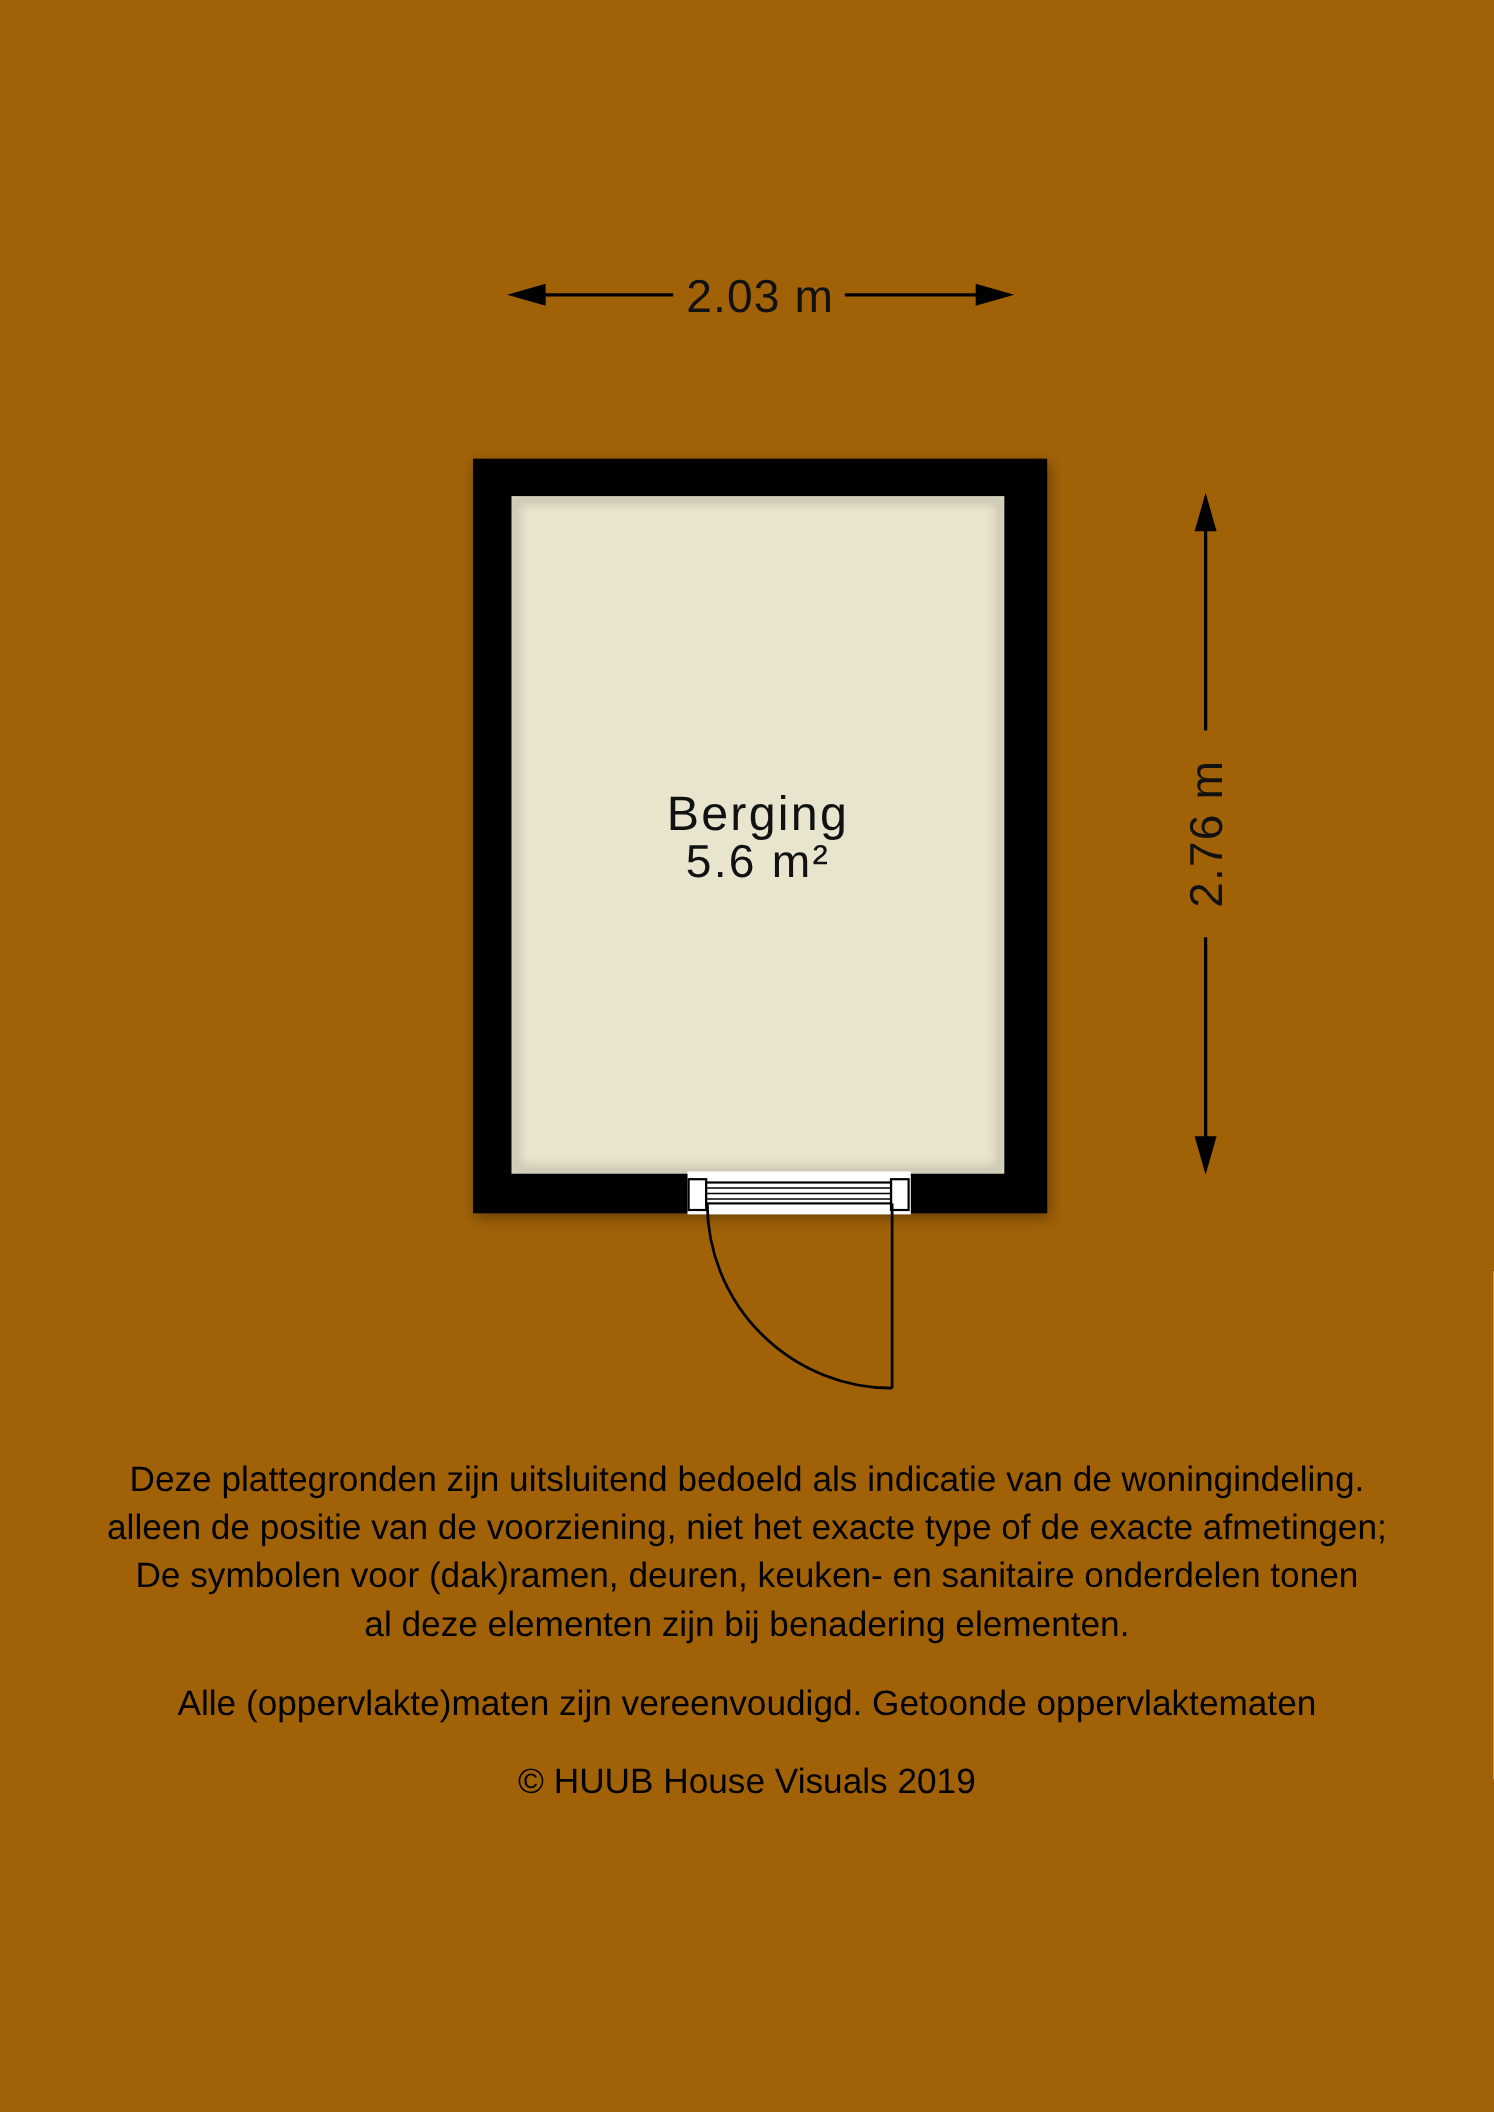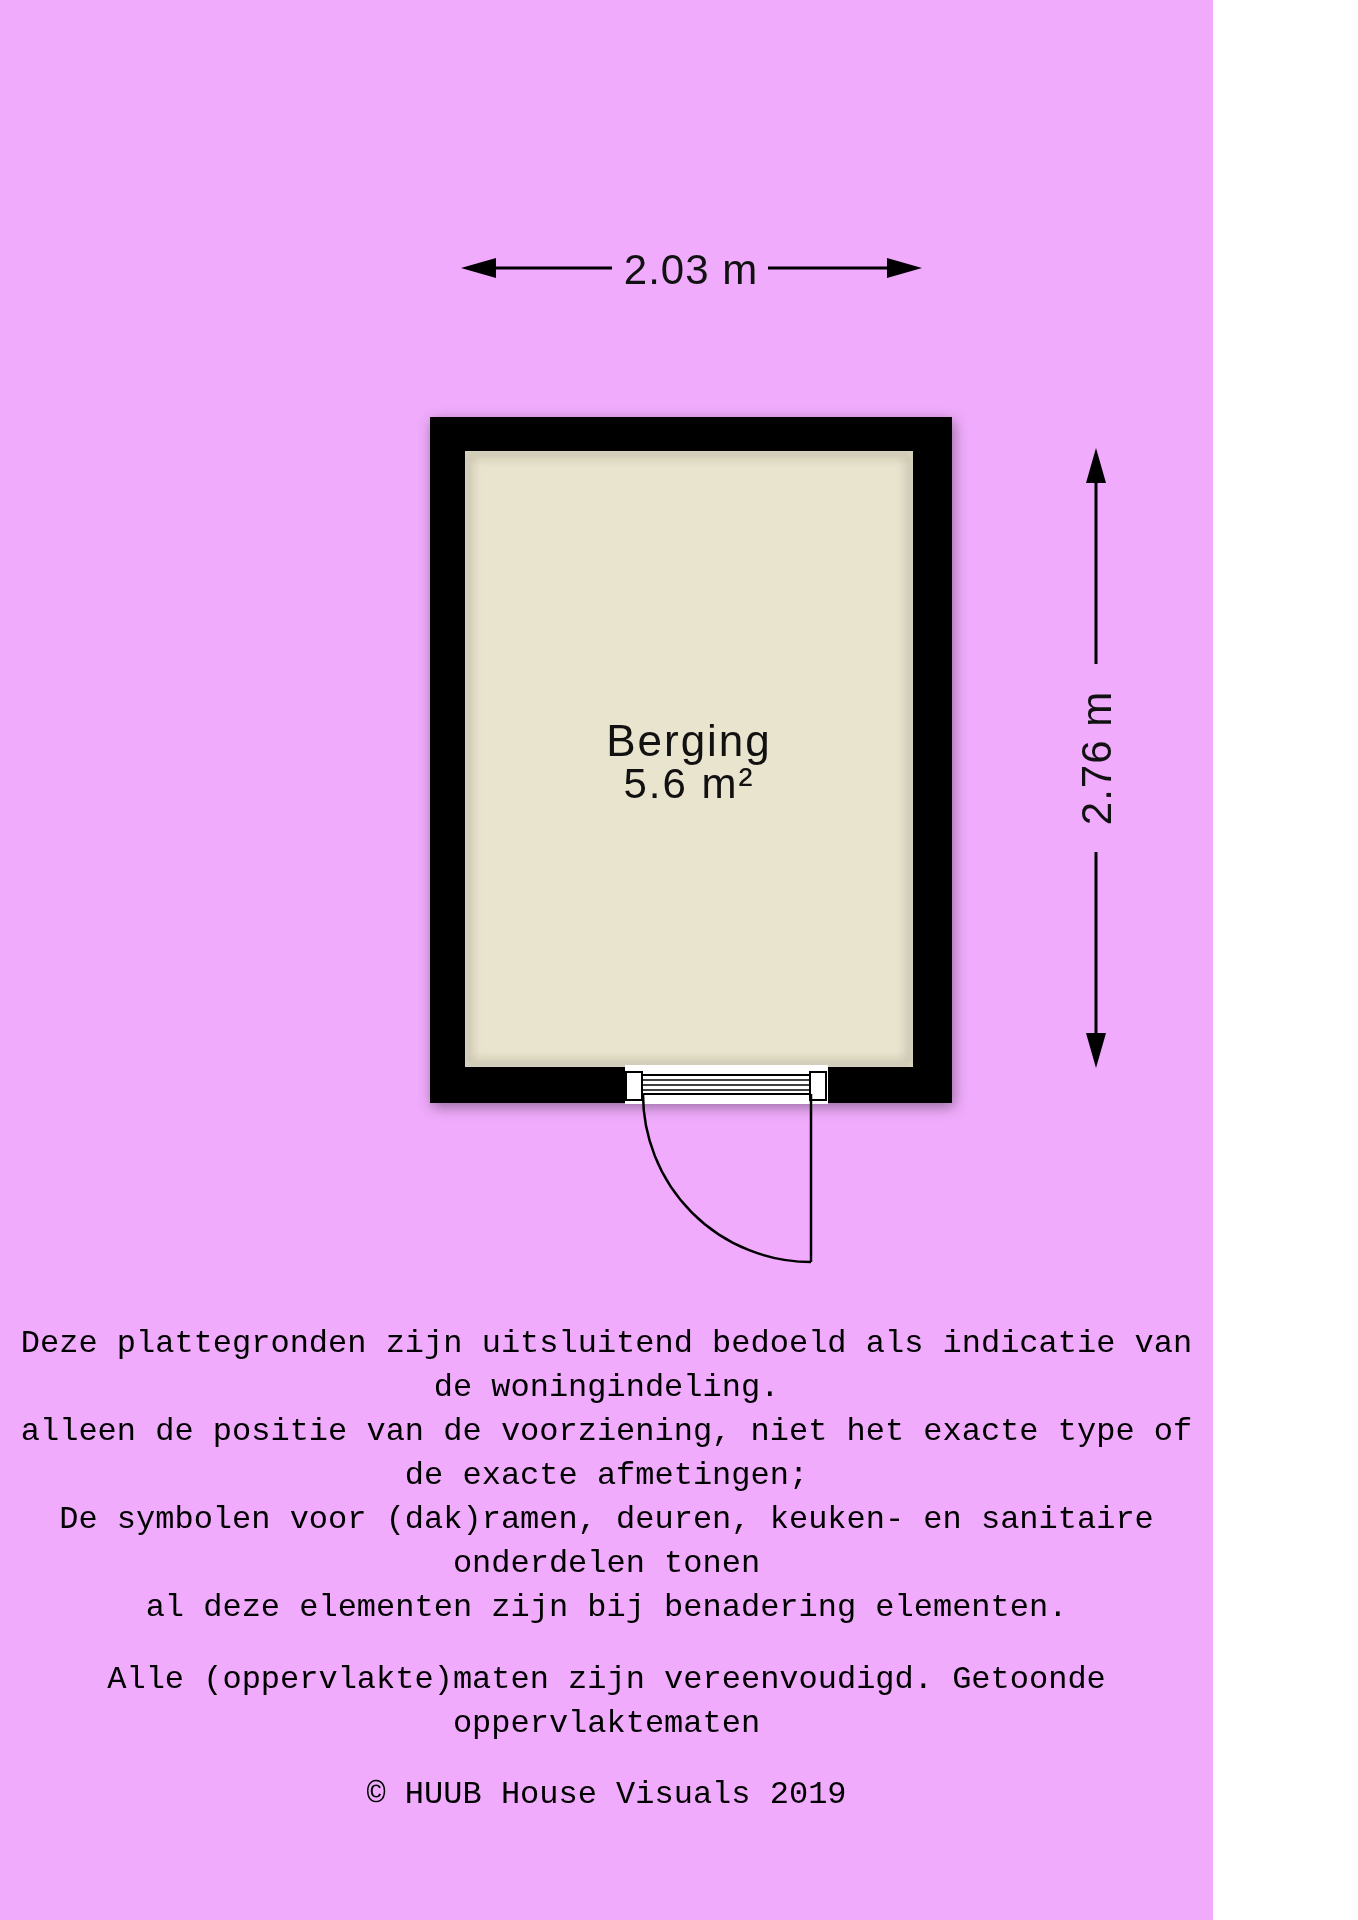--- a/index.html
+++ b/index.html
@@ -1,20 +1,20 @@
 <!DOCTYPE html>
 <html><head>
 <meta charset="utf-8">
 <style>
   html, body { margin: 0; padding: 0; background: #ffffff; }
   .page {
     position: relative;
-    width: 1213px;
+    width: 1358px;
     height: 1920px;
-    background: #f0abfc;
+    background: #a16207;
     font-family: "Liberation Sans", sans-serif;
     overflow: hidden;
   }
   .plan-svg {
     position: absolute;
     top: 0;
     left: 0;
   }
   .plan-svg text {
     font-family: "Liberation Sans", sans-serif;
@@ -34,21 +34,20 @@
   }
   .footer {
     position: absolute;
     top: 1322px;
     left: 0;
     width: 100%;
     text-align: center;
     font-size: 32px;
     line-height: 44px;
     color: #000000;
-    font-family: Liberation Mono, monospace;
   }
   .footer .para2 { margin-top: 28px; }
   .footer .copyright { margin-top: 27px; }
 </style>
 </head>
 <body>
 
 <div class="page">
 
   <svg class="plan-svg" width="1358" height="1300" viewBox="0 0 1358 1300" xmlns="http://www.w3.org/2000/svg">

